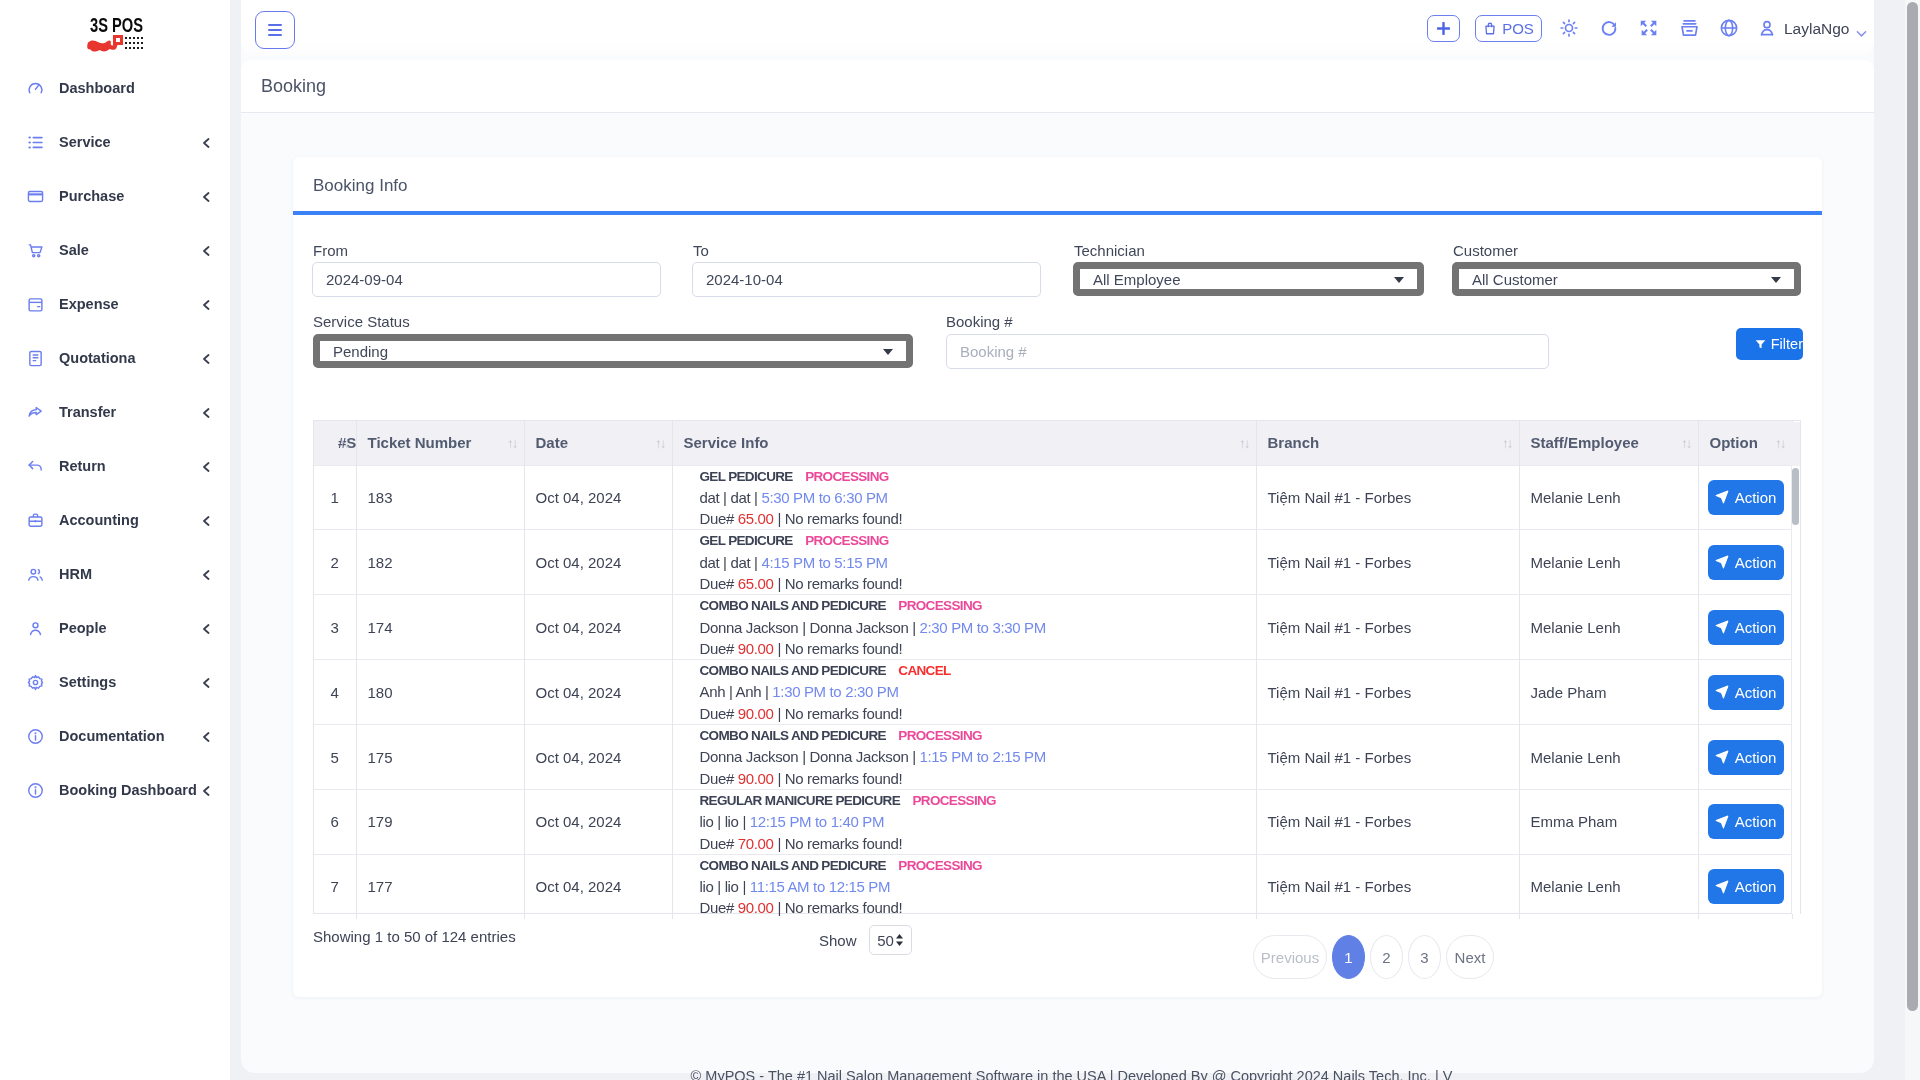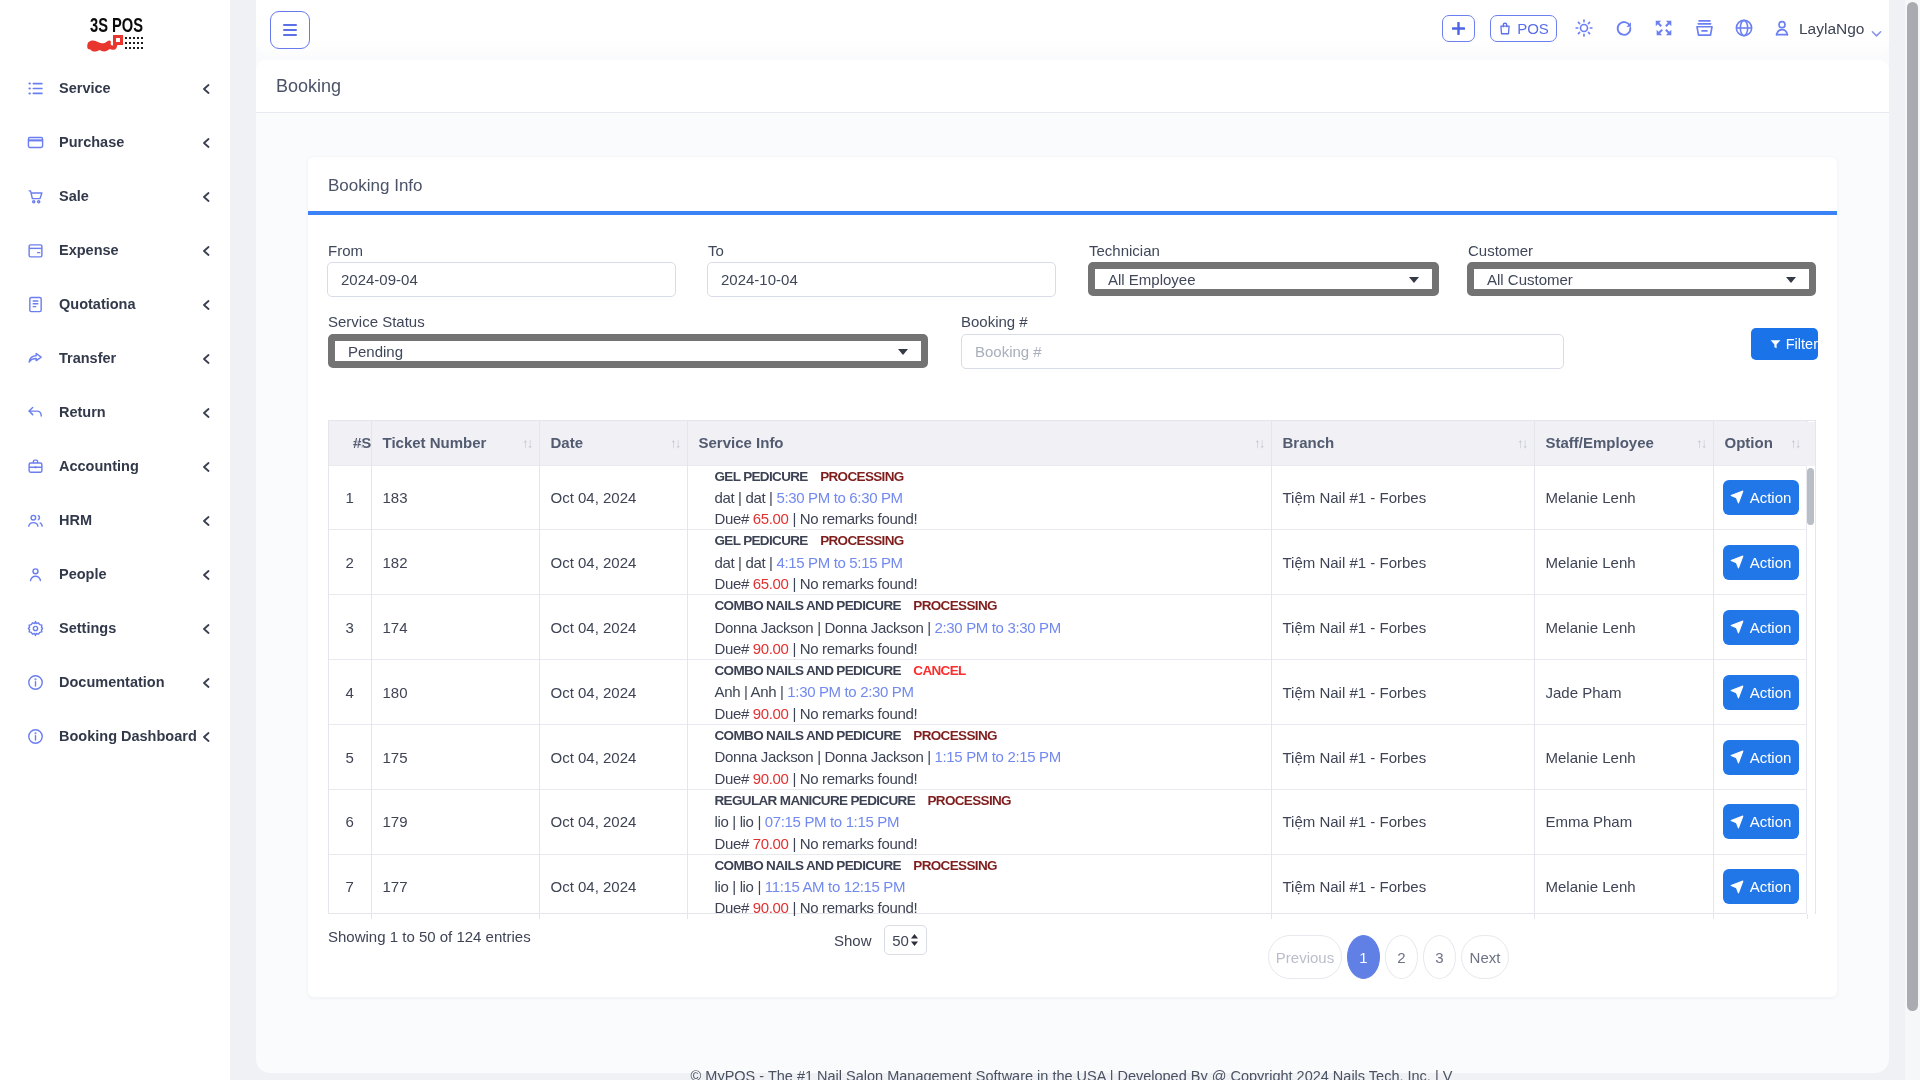--- a/index.html
+++ b/index.html
@@ -8,21 +8,21 @@
 
 #sidebar { position:absolute; left:0; top:0; width:230px; height:1080px; background:#fff; z-index:5; }
 #logo { position:absolute; left:0; top:10px; width:230px; text-align:center; }
 .nav { position:absolute; top:61px; left:0; width:230px; }
 .nav-item { position:relative; height:54px; display:flex; align-items:center; padding-left:27px; color:#32394a; font-size:14.5px; font-weight:600; }
 .nav-item .nicon { width:17px; height:17px; margin-right:15px; flex:0 0 17px; display:flex; align-items:center; }
 .nav-item .chev { position:absolute; right:20px; top:50%; transform:translateY(-50%); width:8px; height:8px; }
 .nav-item .chev svg { display:block; }
 
 
-#main { position:absolute; left:256px; top:0; width:1633px; height:1073px; background:#fafbfd; border-radius:0 0 14px 14px; }
+#main { position:absolute; left:241px; top:0; width:1633px; height:1073px; background:#fafbfd; border-radius:0 0 14px 14px; }
 #topbar { position:absolute; left:0; top:0; width:1633px; height:56px; background:linear-gradient(#ffffff 70%, #fcfcfd); border-radius:0 0 14px 14px; z-index:3; }
 #menu-btn { position:absolute; left:14px; top:11px; width:40px; height:38px; border:1px solid #687bee; border-radius:9px; background:#fff; }
 #menu-btn .bars { position:absolute; left:50%; top:50%; transform:translate(-50%,-50%); width:14px; }
 #menu-btn .bars div { height:2px; background:#5a6fe8; border-radius:2px; margin:3px 0; }
 #crumb { position:absolute; left:0; top:60px; width:1633px; height:53px; background:#fff; border-bottom:1px solid #e7e9f0; border-radius:10px 10px 0 0; z-index:2; }
 #crumb .t { position:absolute; left:20px; top:16px; font-size:18px; color:#4b5367; }
 
 
 .tb-right { position:absolute; left:1186px; top:0; height:56px; display:flex; align-items:center; }
 .tb-btn { border:1px solid #6c7ff0; border-radius:7px; background:#fff; color:#5a6fe8; display:flex; align-items:center; justify-content:center; }
@@ -46,21 +46,21 @@
 
 #tblwrap { position:absolute; left:20px; top:263px; width:1488px; height:494px; border:1px solid #e4e6ec; background:#fff; }
 table { border-collapse:collapse; table-layout:fixed; width:1478px; }
 th, td { border-right:1px solid #e4e6ec; vertical-align:middle; }
 th { background:#f0f0f5; height:44px; font-size:15px; color:#525b70; text-align:left; padding-left:11px; position:relative; font-weight:700; }
 td { height:64px; border-top:1px solid #e9eaef; font-size:15px; color:#3e4455; padding-left:11px; }
 tr td:first-child { text-align:center; padding-left:0; }
 th .sort { position:absolute; right:7px; top:50%; transform:translateY(-50%); font-size:13.5px; color:#c6c9d3; letter-spacing:-2px; font-weight:400; }
 .svc { padding-left:27px; line-height:21.3px; letter-spacing:-0.35px; }
 .svc .l1 { font-weight:700; color:#3c4254; font-size:13.5px; letter-spacing:-0.65px; }
-.proc { color:#7f1d1d; font-weight:700; }
+.proc { color:#ec4899; font-weight:700; }
 .canc { color:#fb2d2d; font-weight:700; }
 .time { color:#7289ee; }
 .due { color:#e03131; }
 .act-btn { display:inline-flex; align-items:center; justify-content:center; gap:6px; width:76px; height:35px; background:#2176e8; border-radius:6px; color:#fff; font-size:15px; font-weight:400; }
 #tbl-scroll { position:absolute; right:0; top:45px; width:9px; height:448px; background:#fff; border-left:1px solid #e9eaef; }
 #tbl-thumb { position:absolute; right:1px; top:2px; width:7px; height:57px; background:#b9bdc6; border-radius:4px; }
 
 
 #showing { position:absolute; left:20px; top:771px; font-size:15px; color:#3e4455; }
 #showsel { position:absolute; left:526px; top:768px; }
@@ -100,20 +100,29 @@
           <rect x="69" y="42" width="2" height="2"></rect>
           <rect x="73" y="42" width="2" height="2"></rect>
           <rect x="77" y="42" width="2" height="2"></rect>
           <rect x="81" y="42" width="2" height="2"></rect>
       </g>
     </svg>
   </div>
   <div class="nav" id="nav">
       <div class="nav-item">
         <span class="nicon">
+          <svg width="17" height="17" viewBox="0 0 24 24" fill="none" stroke="#6b7ef0" stroke-width="2">
+            <path d="M4 18a9 9 0 1 1 16 0" stroke-linecap="round"></path>
+            <path d="M12 13l4-5" stroke-linecap="round"></path>
+          </svg>
+        </span>
+        <span>Dashboard</span>
+      </div>
+      <div class="nav-item">
+        <span class="nicon">
           <svg width="17" height="17" viewBox="0 0 24 24" fill="none" stroke="#6b7ef0" stroke-width="2.4" stroke-linecap="round">
             <path d="M9 5h12M9 12h12M9 19h12"></path>
             <path d="M3.5 5h.5M3.5 12h.5M3.5 19h.5" stroke-width="3"></path>
           </svg>
         </span>
         <span>Service</span>
         <span class="chev">
           <svg width="8" height="10" viewBox="0 0 8 10" fill="none" stroke="#3a4050" stroke-width="1.8" stroke-linecap="round" stroke-linejoin="round">
             <path d="M6.5 1 L2 5 L6.5 9"></path>
           </svg>
@@ -477,21 +486,21 @@
               <td style="padding-left:9px;"><span class="act-btn"><svg width="14" height="14" viewBox="0 0 24 24" fill="#fff">
                     <path d="M22 2 L11 13 M22 2 L14.5 22 L11 13 L2 9.5 Z" stroke="#fff" stroke-width="2" stroke-linejoin="round"></path>
                   </svg>Action</span></td>
             </tr>
             <tr>
               <td>6</td>
               <td>179</td>
               <td>Oct 04, 2024</td>
               <td class="svc">
                 <div class="l1">REGULAR MANICURE PEDICURE&nbsp;&nbsp;&nbsp;&nbsp;<span class="proc">PROCESSING</span></div>
-                <div>lio | lio | <span class="time">07:15 PM to 1:15 PM</span></div>
+                <div>lio | lio | <span class="time">12:15 PM to 1:40 PM</span></div>
                 <div>Due# <span class="due">70.00</span> | No remarks found!</div>
               </td>
               <td>Tiệm Nail #1 - Forbes</td>
               <td>Emma Pham</td>
               <td style="padding-left:9px;"><span class="act-btn"><svg width="14" height="14" viewBox="0 0 24 24" fill="#fff">
                     <path d="M22 2 L11 13 M22 2 L14.5 22 L11 13 L2 9.5 Z" stroke="#fff" stroke-width="2" stroke-linejoin="round"></path>
                   </svg>Action</span></td>
             </tr>
             <tr>
               <td>7</td>

